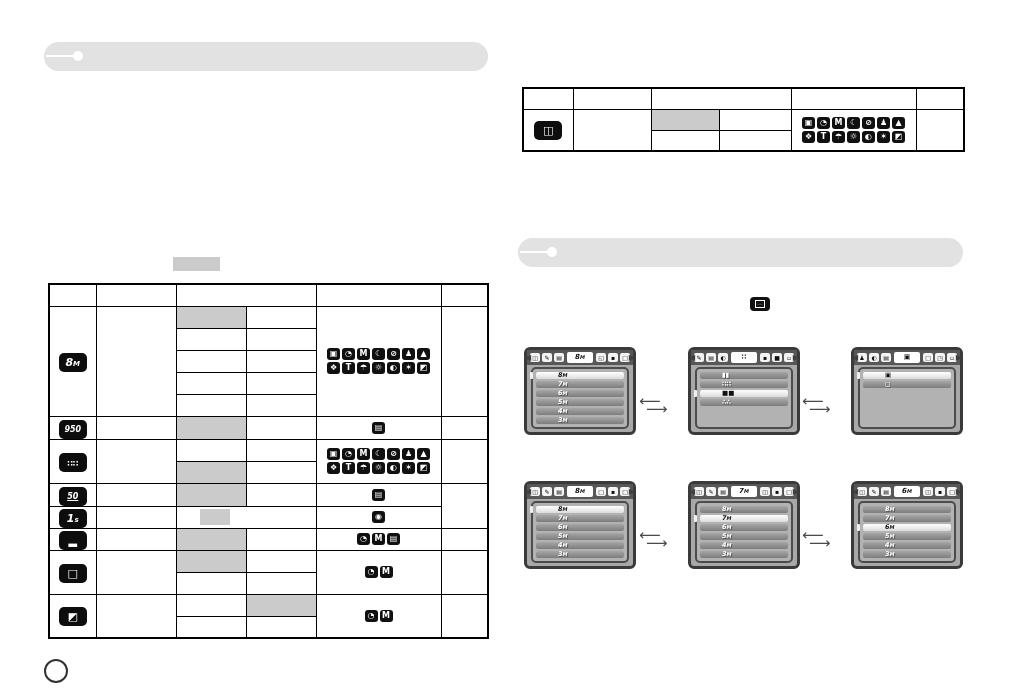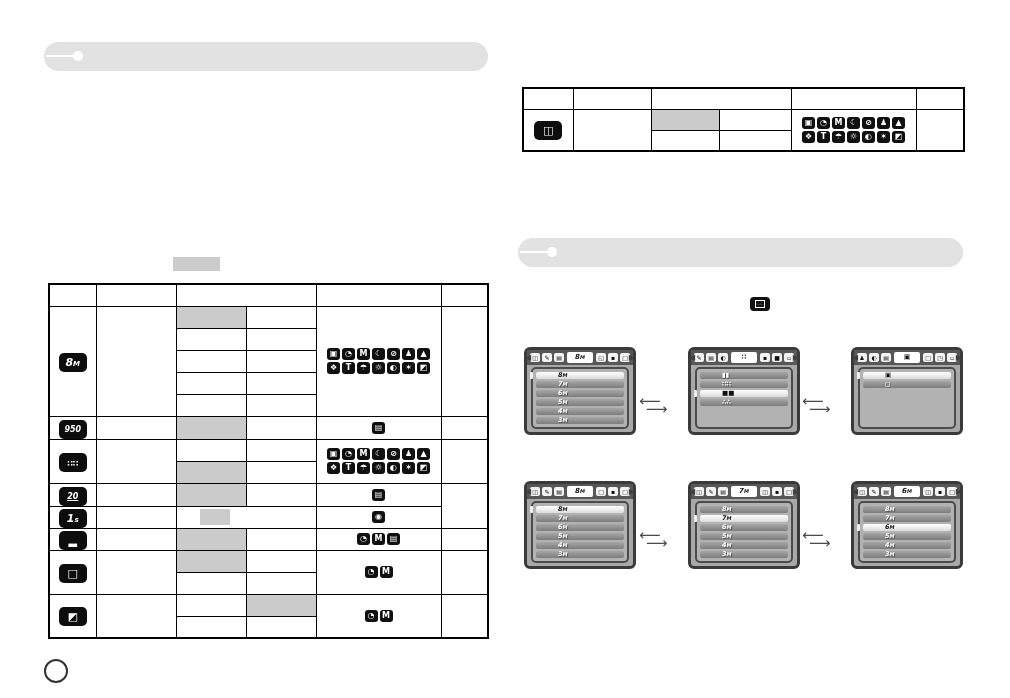--- a/index.html
+++ b/index.html
@@ -235,21 +235,21 @@
     </td>
     <td rowspan="2"></td>
   </tr>
   <tr class="h22">
     <td class="hl"></td>
     <td></td>
   </tr>
 
   <tr class="h22">
     <td>
-      <span class="rico small ul"><span class="rmain">20</span></span>
+      <span class="rico small ul"><span class="rmain">50</span></span>
     </td>
     <td></td>
     <td class="hl"></td>
     <td></td>
     <td>
       <div class="modes">
 
       <span class="mico">▤</span>
           </div>
     </td>

